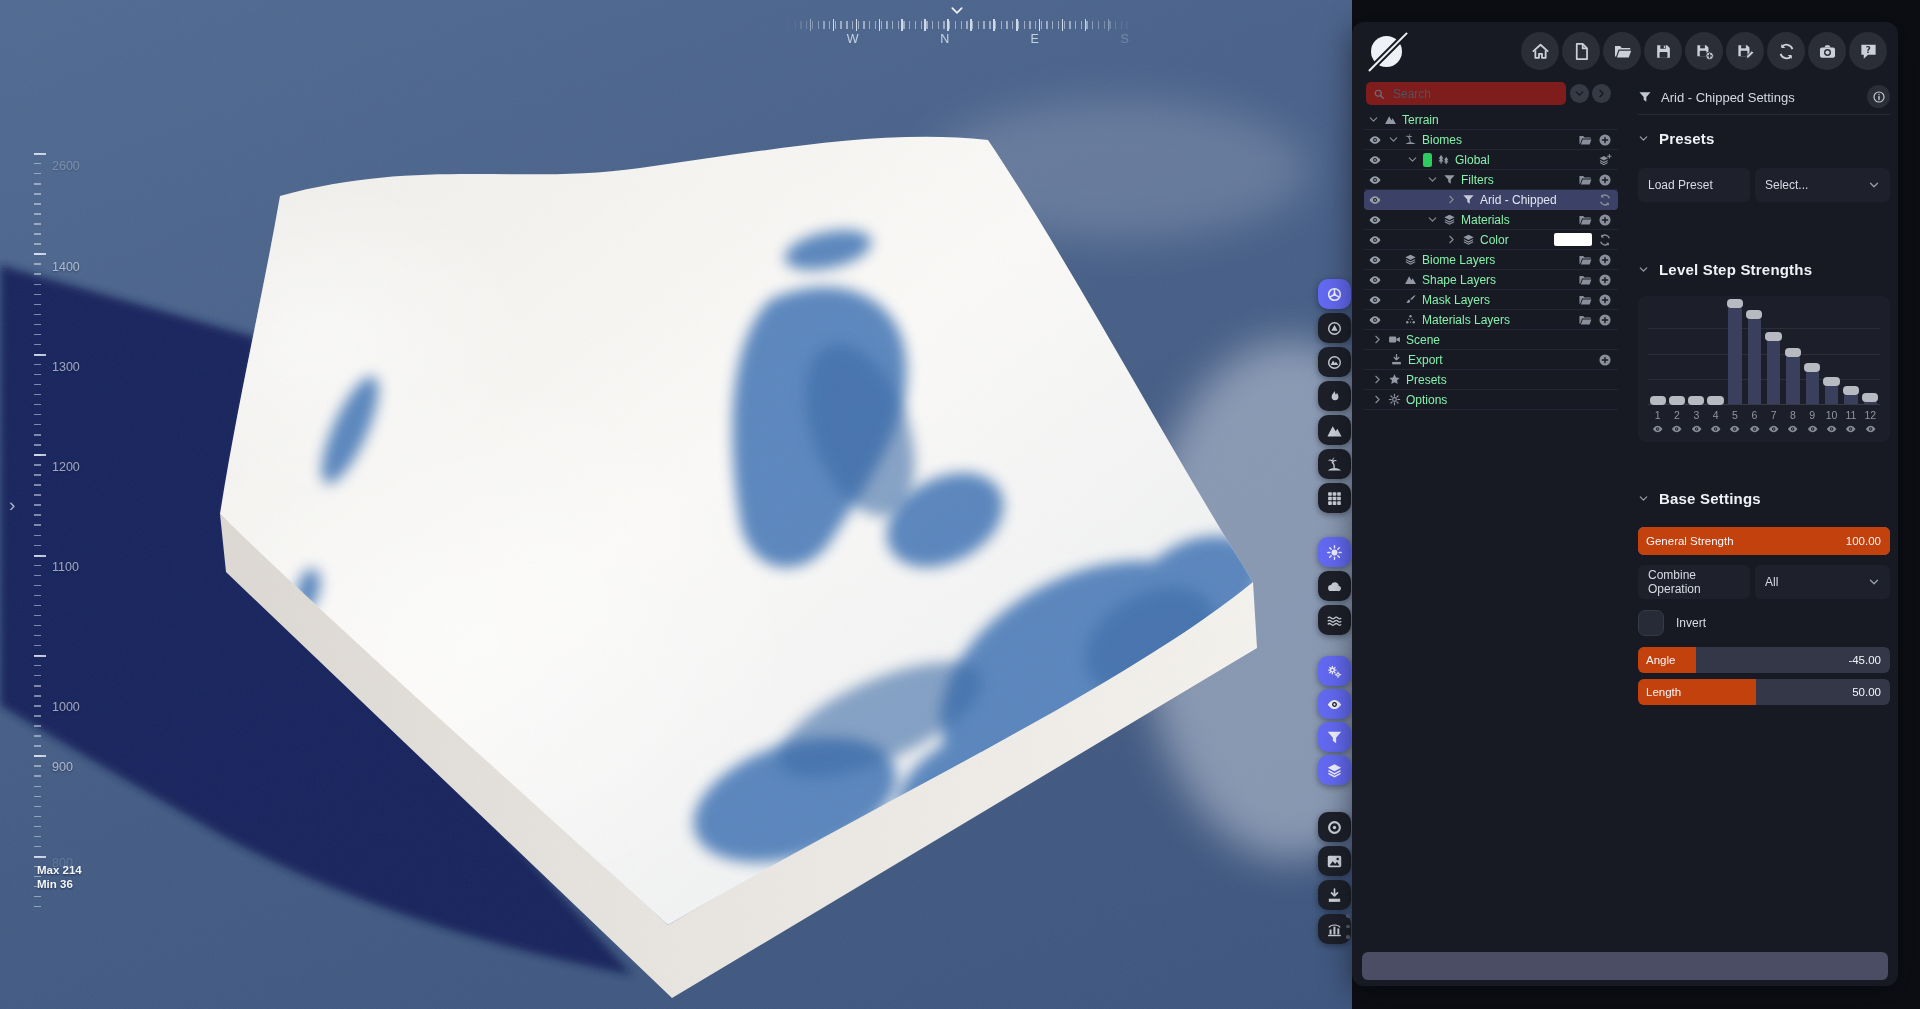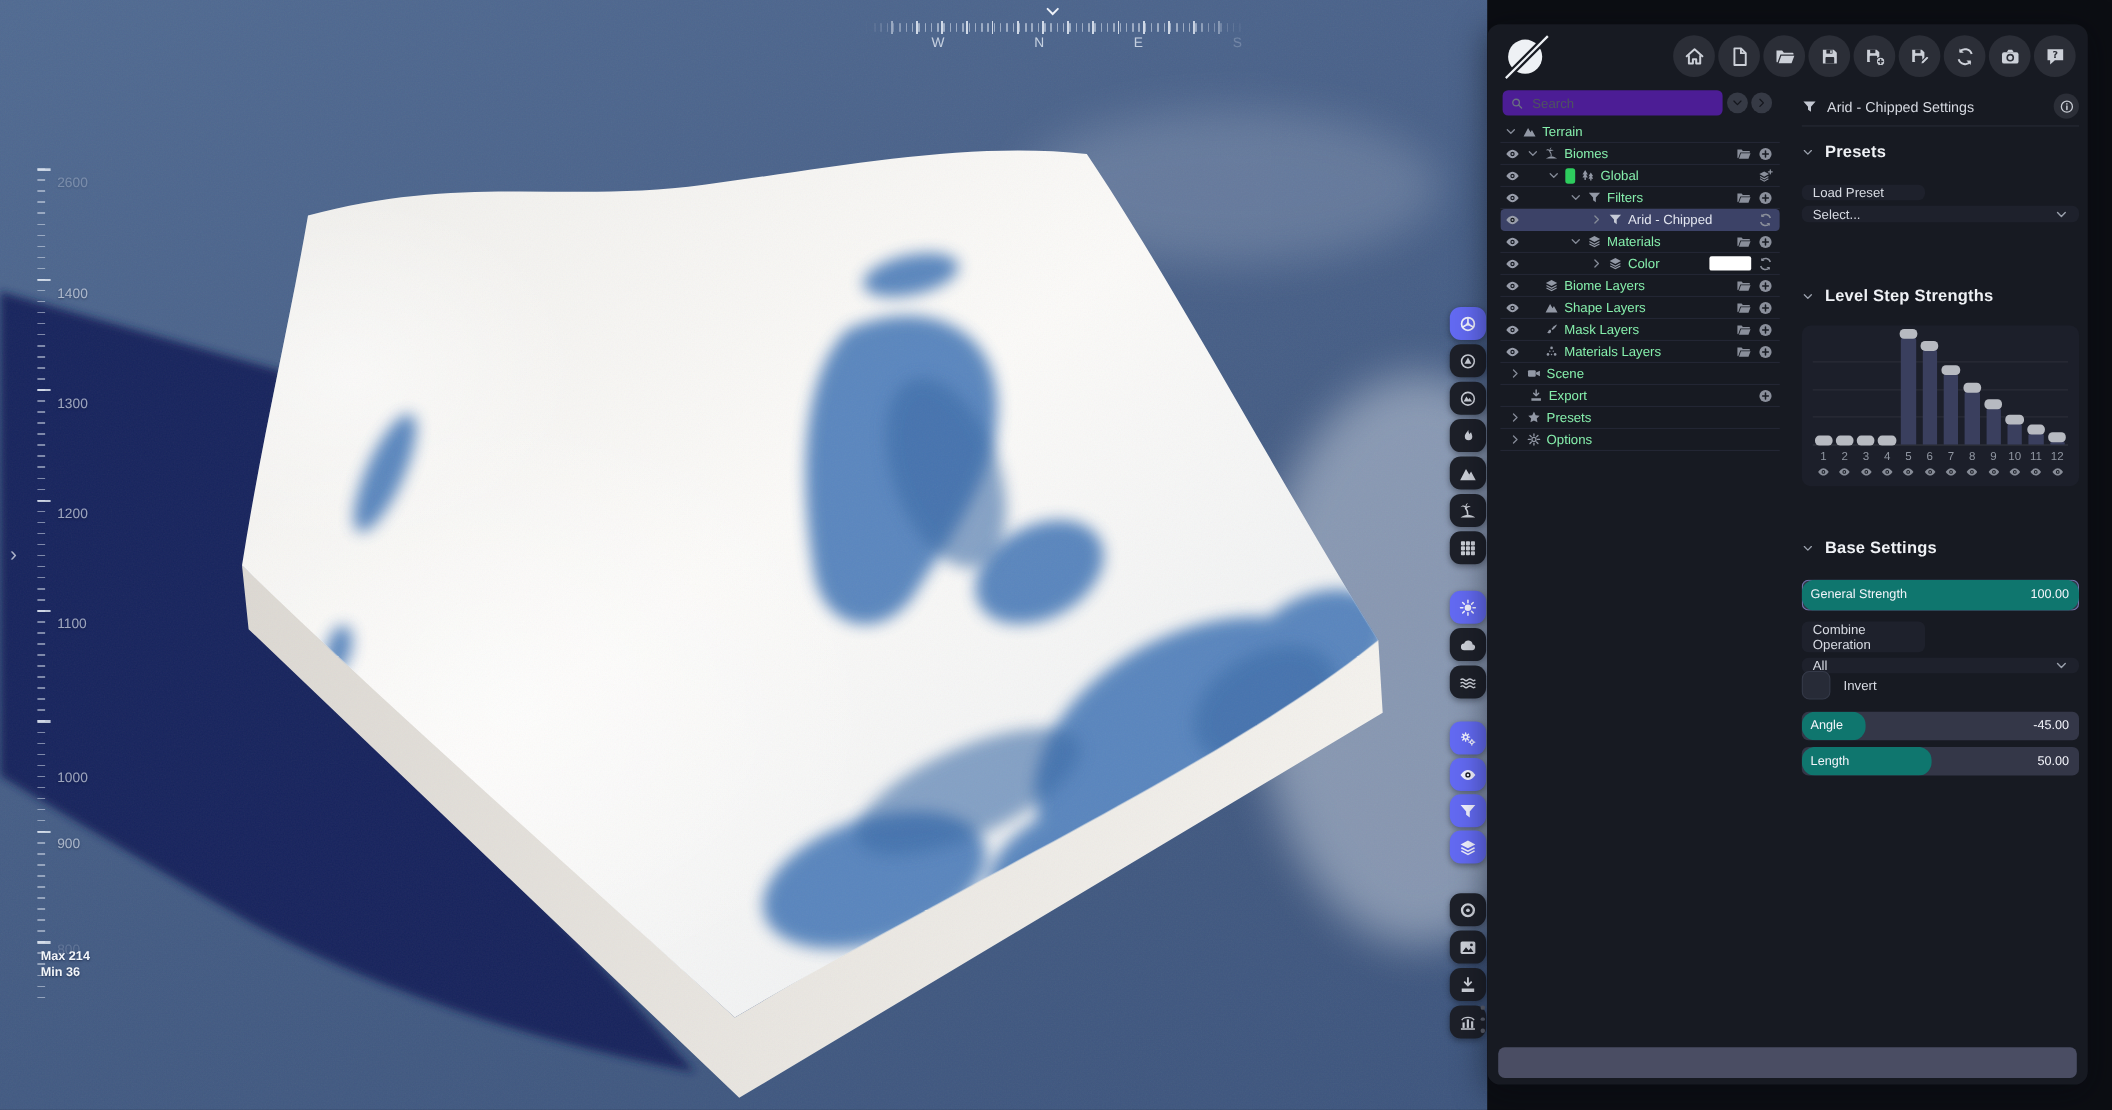--- a/index.html
+++ b/index.html
@@ -63,21 +63,21 @@
   .logo .slash-light{position:absolute;left:19px;top:-8px;width:2.2px;height:54px;
     background:#eef1f5;transform:rotate(45deg);}
   .top-actions{position:absolute;right:11px;top:10px;display:flex;gap:3px;}
   .cbtn{width:38px;height:38px;border-radius:50%;background:#2b2e37;color:#ccd0d8;
     display:flex;align-items:center;justify-content:center;}
   .cbtn svg{width:19px;height:19px;}
 
   
   .tree{position:absolute;left:12px;top:60px;width:254px;}
   .search-row{position:relative;height:28px;}
-  .search-box{position:absolute;left:2px;top:0;width:200px;height:23px;background:#4c1d95;
+  .search-box{position:absolute;left:2px;top:0;width:200px;height:23px;background:#7f1d1d;
     border-radius:5px;display:flex;align-items:center;padding:0 7px;gap:6px;}
   .search-box svg{width:12px;height:12px;color:#6a7080;flex:none;}
   .search-box input{background:transparent;border:none;outline:none;color:#aeb3bf;
     font-size:12px;width:150px;}
   .search-box input::placeholder{color:#4e535f;}
   .mini-circle{position:absolute;top:2px;width:19px;height:19px;border-radius:50%;
     background:#363a45;color:#14161d;display:flex;align-items:center;justify-content:center;}
   .mini-circle svg{width:11px;height:11px;}
   .trow{position:relative;height:20px;display:flex;align-items:center;
     border-bottom:1px solid #232634;}
@@ -99,21 +99,21 @@
     display:flex;align-items:center;gap:9px;}
   .insp-header .ic{width:14px;height:14px;color:#c3c7d1;}
   .insp-title{font-size:13px;color:#d5d8e0;}
   .info-btn{position:absolute;right:0;top:3px;width:23px;height:23px;border-radius:50%;
     background:#2b2e37;color:#c8ccd4;display:flex;align-items:center;justify-content:center;}
   .info-btn svg{width:14px;height:14px;}
   .insp-divider{position:absolute;left:0;top:32px;width:100%;height:1px;background:#262a35;}
   .sect-head{position:absolute;left:0;display:flex;align-items:center;gap:10px;}
   .sect-head .ic{width:11px;height:11px;color:#9aa0ac;}
   .sect-title{font-size:15px;font-weight:bold;color:#eff1f5;letter-spacing:.2px;}
-  .field-row{position:absolute;left:0;width:252px;display:flex;gap:5px;flex-direction:column;}
+  .field-row{position:absolute;left:0;width:252px;display:flex;gap:5px;}
   .field-label{width:112px;background:#1e212c;border-radius:6px;display:flex;
     align-items:center;padding:0 10px;font-size:12px;color:#d8dbe3;}
   .dropdown{flex:1;background:#1e212c;border-radius:6px;display:flex;align-items:center;
     justify-content:space-between;padding:0 10px;font-size:12px;color:#d8dbe3;}
   .dropdown svg{width:12px;height:12px;color:#9aa0ac;}
 
   .chart-box{position:absolute;left:0;top:214px;width:252px;height:146px;
     background:#1c1f2a;border-radius:8px;}
   .plot{position:absolute;left:10px;top:8px;width:232px;height:101px;display:flex;
     border-bottom:1px solid rgba(255,255,255,.12);
@@ -122,21 +122,21 @@
   .bar{position:absolute;left:3px;right:3px;bottom:0;background:#3a3f5e;border-radius:2px 2px 0 0;}
   .cap{position:absolute;left:1.5px;right:1.5px;height:9px;border-radius:4px;
     background:#b7bac1;margin-bottom:-1px;}
   .xrow{position:absolute;left:10px;top:113px;width:232px;display:flex;}
   .xlab{flex:1;text-align:center;font-size:10.5px;color:#9096a1;}
   .eyerow{position:absolute;left:10px;top:127px;width:232px;display:flex;}
   .eyerow svg{flex:1;height:12px;color:#878c97;}
 
   .srow{position:absolute;left:0;width:252px;height:26px;background:#343748;
     border-radius:6px;overflow:hidden;}
-  .srow .fill{position:absolute;left:0;top:0;bottom:0;background:#0f766e;border-radius:12px;
+  .srow .fill{position:absolute;left:0;top:0;bottom:0;background:#c2410c;border-radius:0;
     display:flex;align-items:center;padding:0 8px;}
   .srow .sl-label{font-size:11.5px;color:#f4f5fb;white-space:nowrap;}
   .srow .sl-value{position:absolute;right:9px;top:0;height:100%;display:flex;
     align-items:center;font-size:11.5px;color:#f4f5fb;}
   .srow.full{height:28px;box-shadow:inset 0 0 0 1px rgba(160,165,255,.55);}
   .checkbox{position:absolute;left:0;width:26px;height:26px;background:#272b37;
     border:1px solid #353a49;border-radius:7px;}
   .check-label{position:absolute;left:38px;font-size:12px;color:#d8dbe3;}
 
   .bottom-bar{position:absolute;left:10px;top:930px;width:526px;height:28px;

